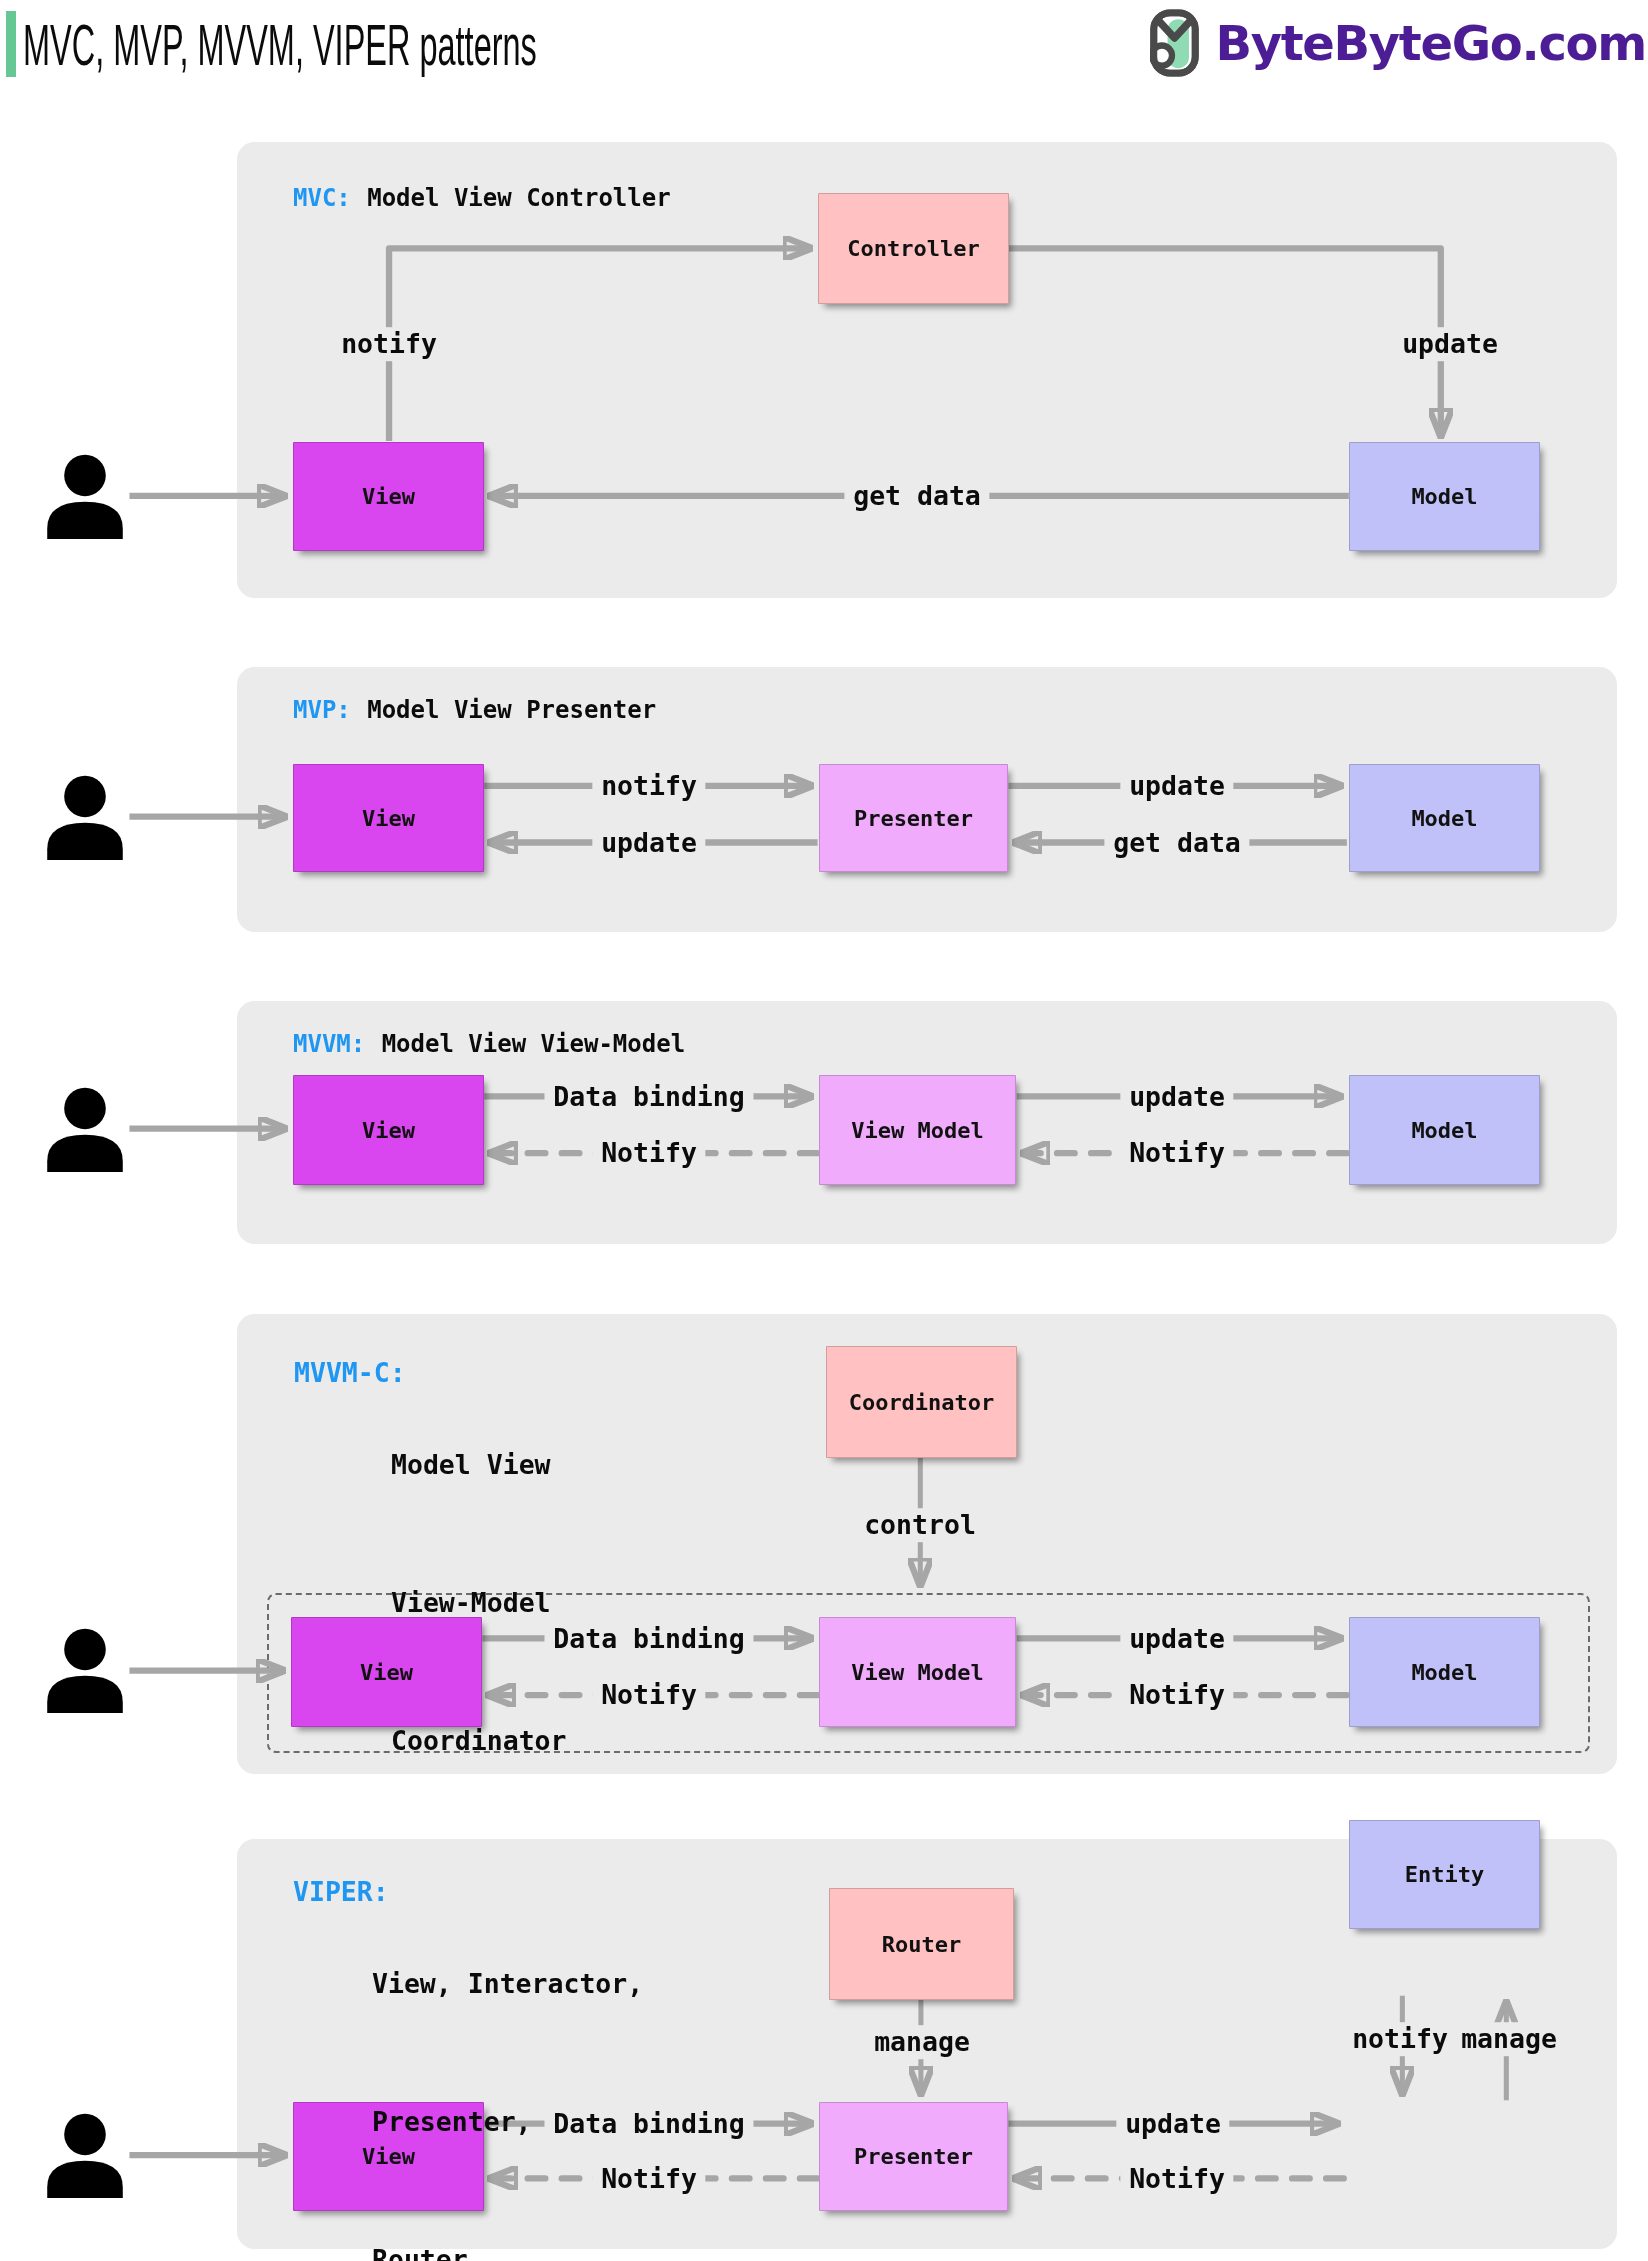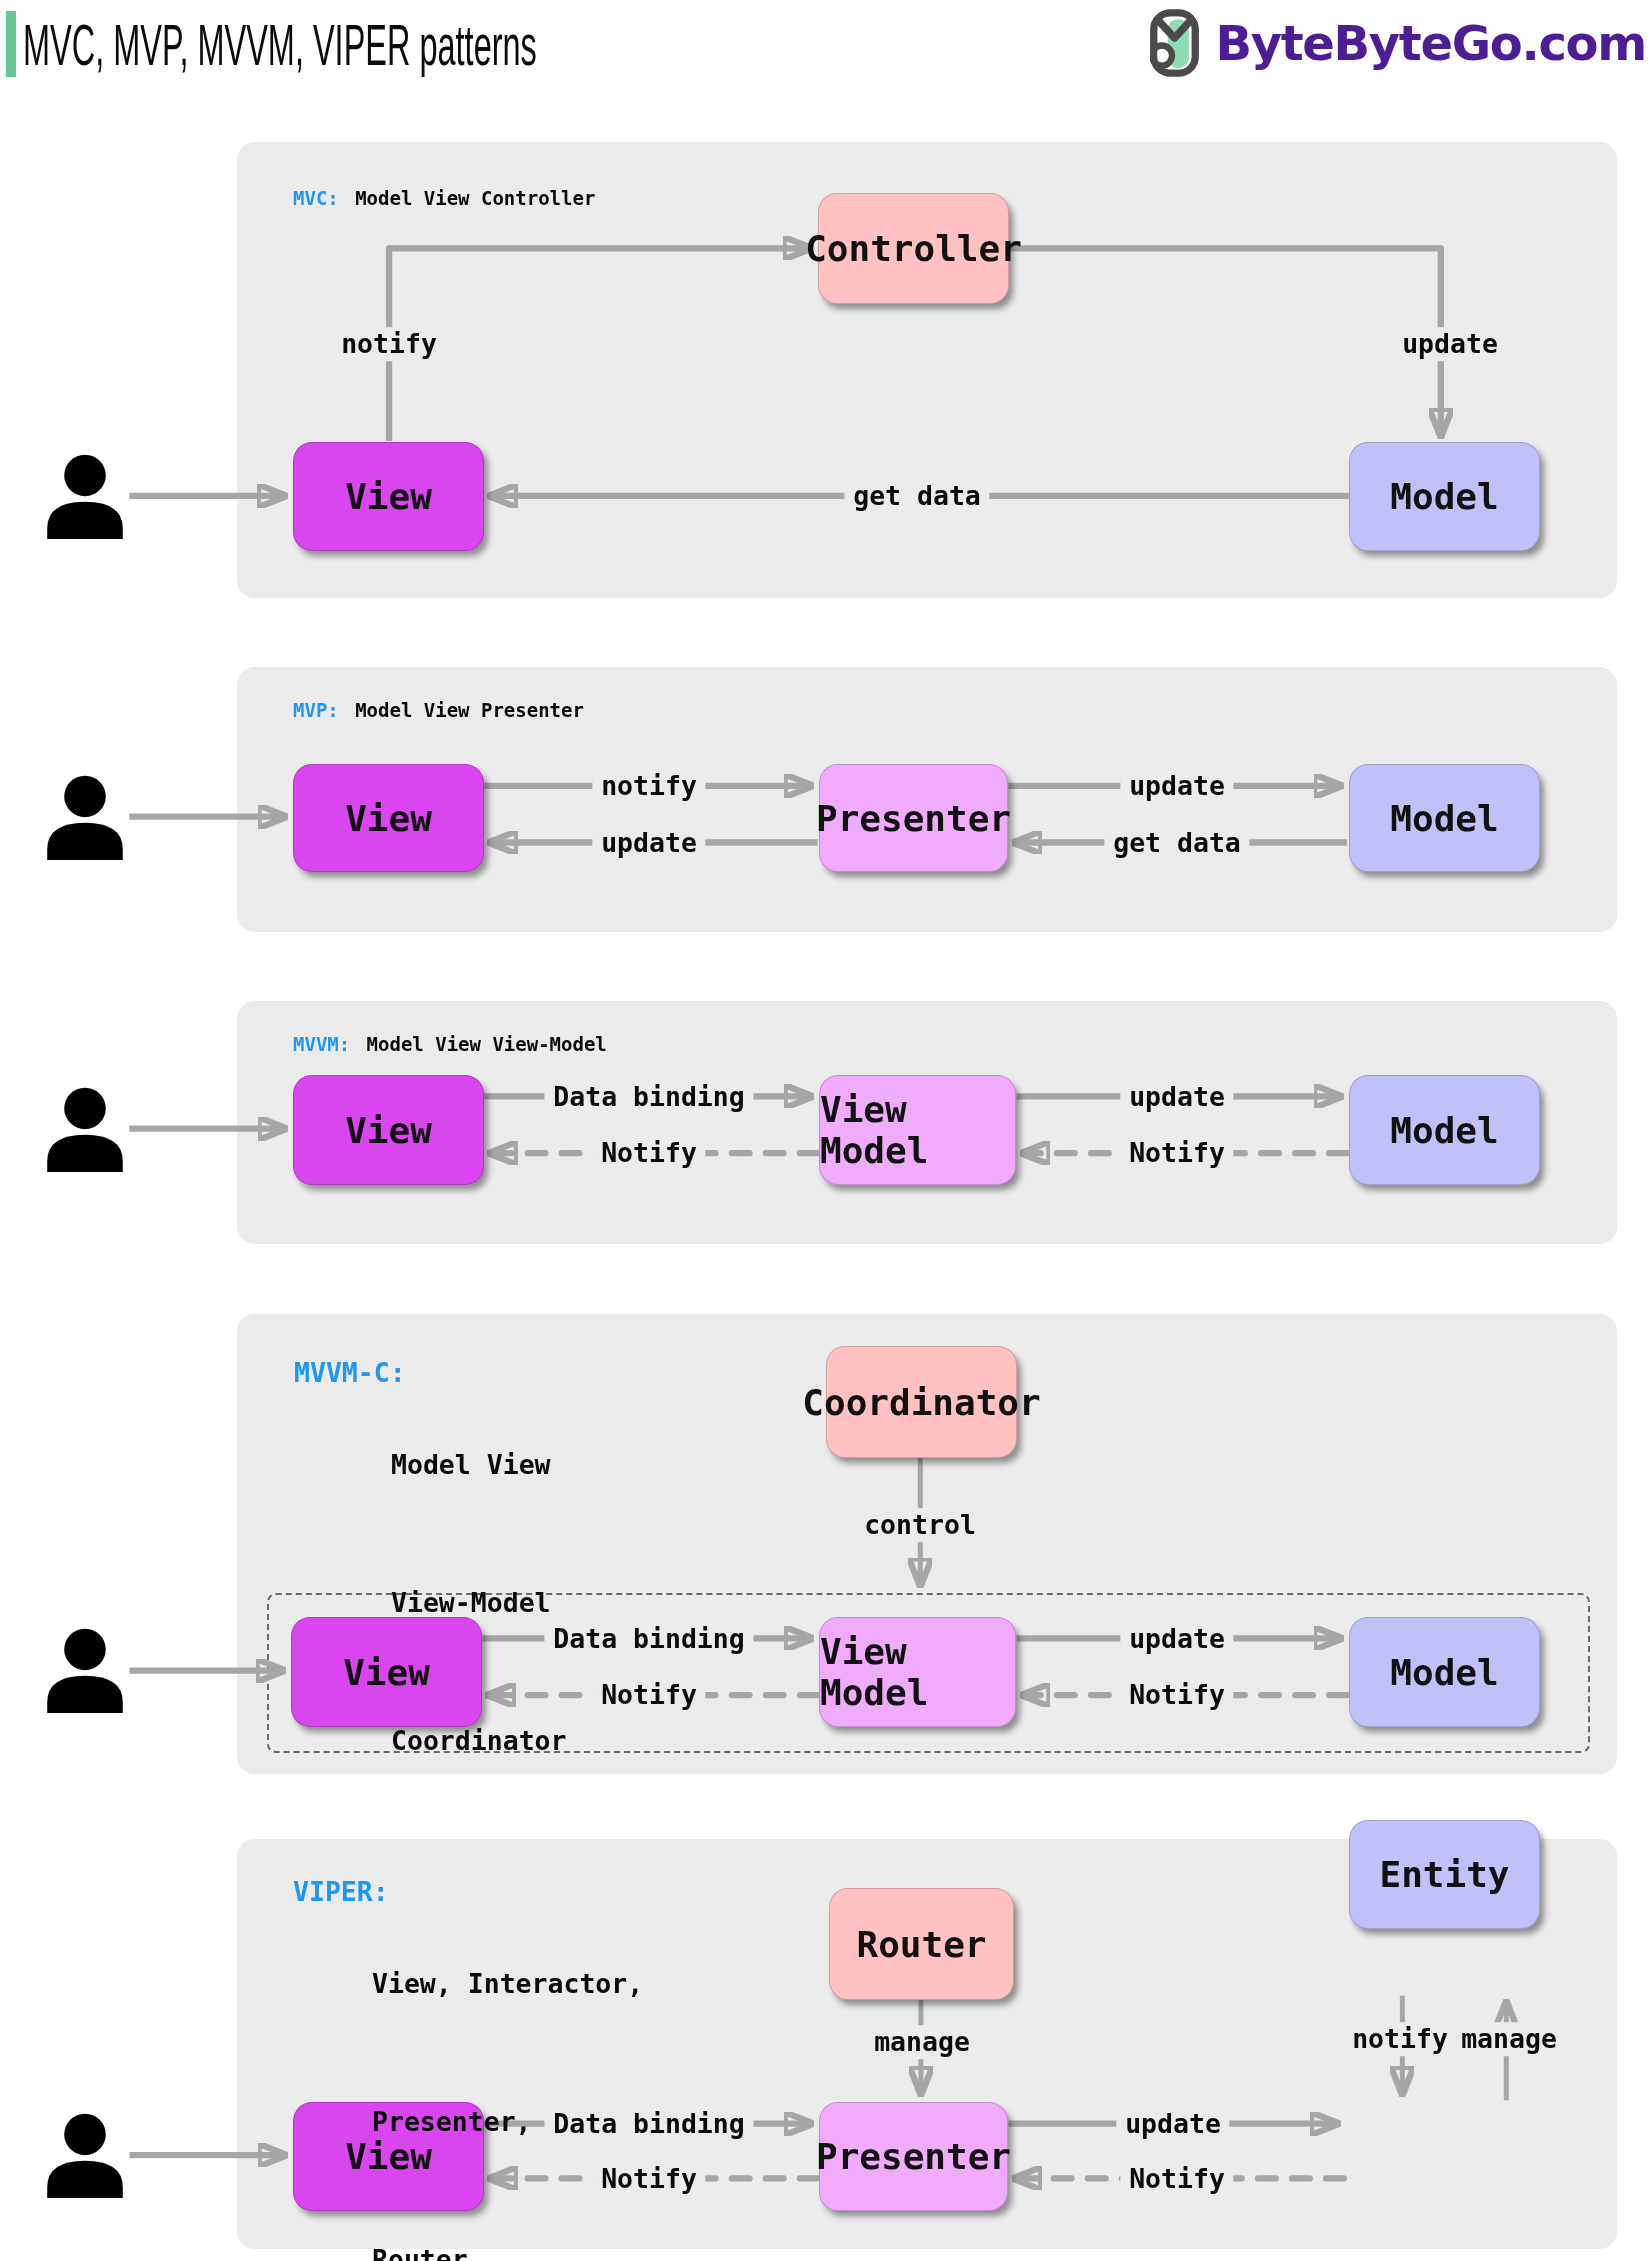--- a/index.html
+++ b/index.html
@@ -14,29 +14,29 @@
   .logo-text{font-family:"DejaVu Sans",sans-serif;font-weight:700;font-size:48px;color:#4c1d95;
              letter-spacing:-1.3px;margin-left:16.4px;white-space:nowrap;}
   
   .panel{position:absolute;left:237px;width:1380px;background:#ebebeb;border-radius:17.6px;z-index:1;}
   #panel-mvc{top:142px;height:456px;}
   #panel-mvp{top:667px;height:265px;}
   #panel-mvvm{top:1001px;height:243px;}
   #panel-mvvmc{top:1314px;height:460px;}
   #panel-viper{top:1839px;height:410px;}
   
-  .sec-label{position:absolute;z-index:5;display:flex;font-size:19px;font-weight:700;color:#0b0b0b;
+  .sec-label{position:absolute;z-index:5;display:flex;font-size:24px;font-weight:700;color:#0b0b0b;
              line-height:31.5px;white-space:pre;}
   .sec-label .tag{color:#1e96f2;margin-right:16.4px;}
   .desc-block{position:absolute;z-index:5;font-size:26.5px;font-weight:700;color:#0b0b0b;
               line-height:46px;text-align:left;white-space:pre;}
   .tag-abs{position:absolute;z-index:5;font-size:26.5px;font-weight:700;color:#1e96f2;line-height:46px;}
   
   .node{position:absolute;z-index:4;display:flex;align-items:center;justify-content:center;
-        border-radius:19px;font-size:36px;font-weight:700;color:#111;
+        border-radius:1px;font-size:22px;font-weight:700;color:#111;
         border:1.3px solid rgba(0,0,0,.18);box-shadow:4.4px 5.7px 6.3px -1.3px rgba(0,0,0,.4);}
   .pink{background:#ffc1c1;} .green{background:#d946ef;} .purple{background:#c1c1f9;}
   .yellow{background:#f0abfc;} .magenta{background:#fac6fb;}
   
   .edges{position:absolute;left:0;top:0;z-index:3;}
   .edges path{fill:none;stroke:#a6a6a6;stroke-width:10;stroke-linejoin:round;}
   .edges path.thin{stroke-width:8;}
   .edges path.dash{stroke-dasharray:28 26;stroke-linecap:round;}
   .edge-label{position:absolute;z-index:5;transform:translate(-50%,-50%);background:#ebebeb;
               padding:1.3px 8.8px;font-size:26.5px;font-weight:700;color:#0b0b0b;white-space:nowrap;}

